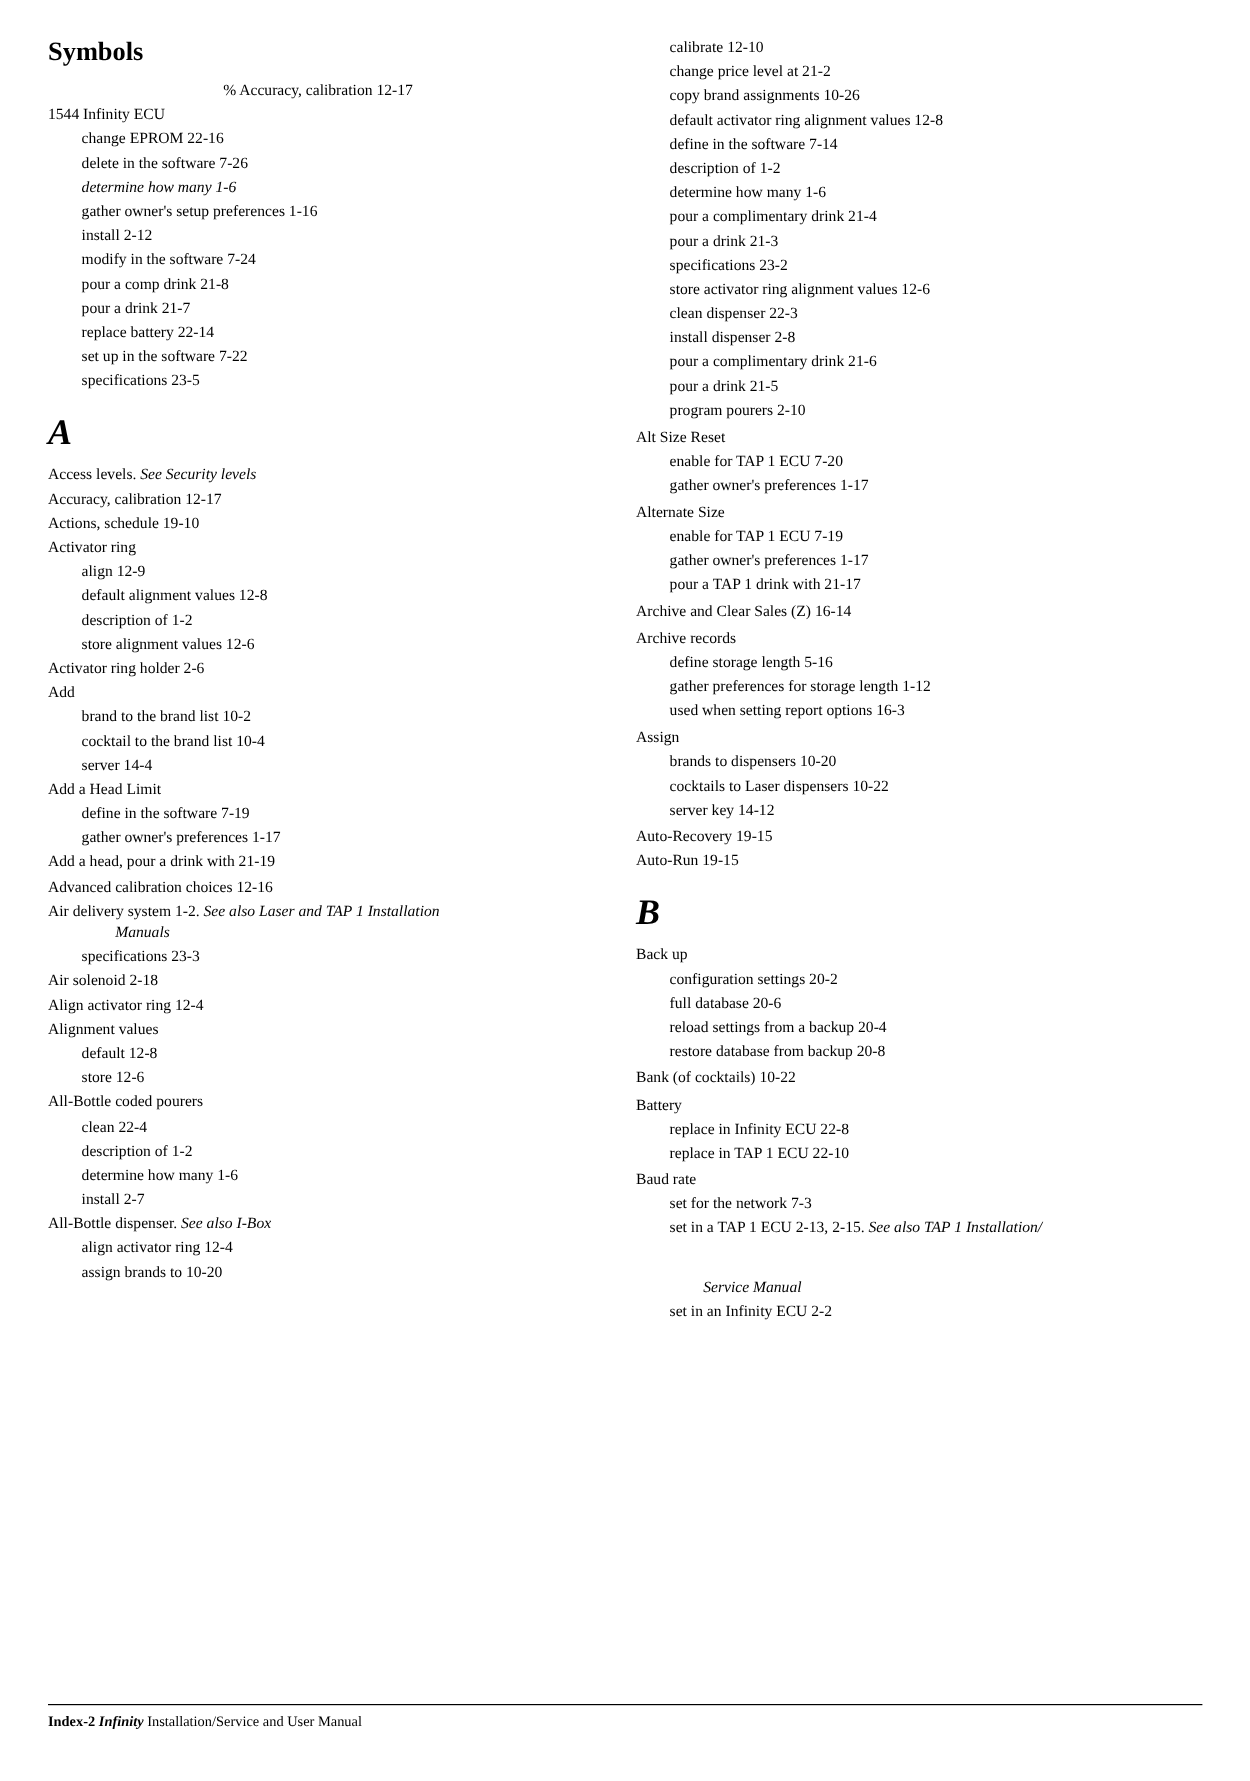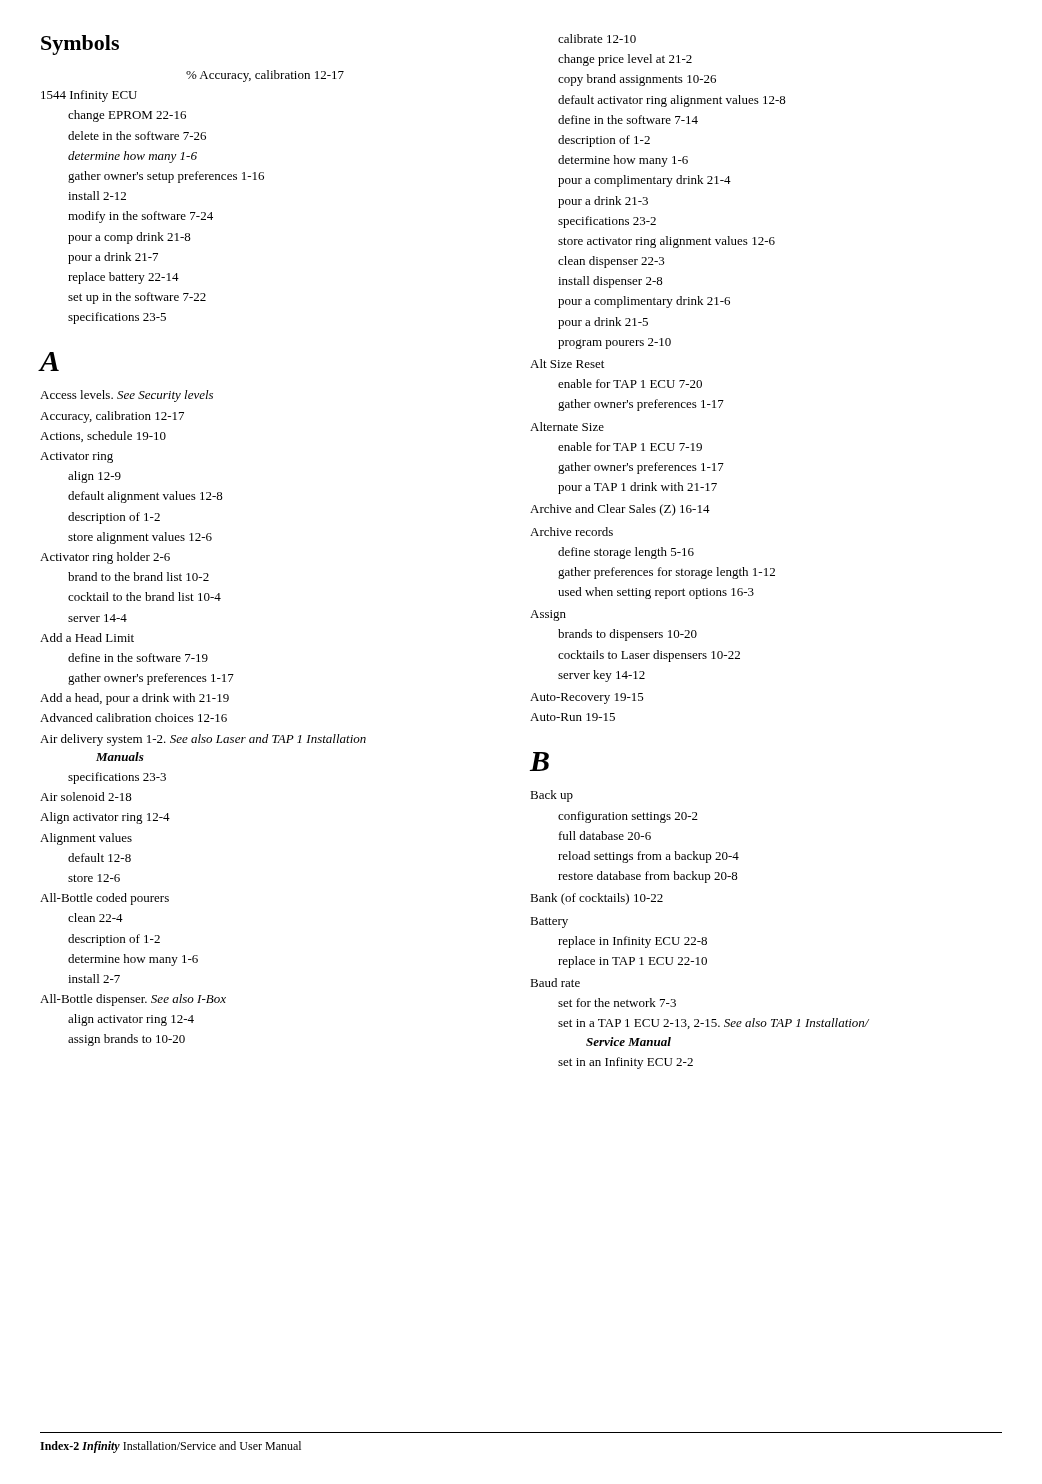--- a/index.html
+++ b/index.html
@@ -45,21 +45,20 @@
     .entry-main {
       display: block;
     }
     .entry-sub {
       display: block;
       padding-left: 28px;
     }
     .entry-sub2 {
       display: block;
       padding-left: 56px;
-      font-weight: bold;
     }
     .italic {
       font-style: italic;
     }
     .entry-percent {
       margin-bottom: 2px;
       text-align: center;
     }
     .mt-small { margin-top: 4px; }
   </style>
@@ -136,20 +135,23 @@
       <div class="index-entry">
         <span class="entry-sub">description of  1-2</span>
       </div>
       <div class="index-entry">
         <span class="entry-sub">store alignment values  12-6</span>
       </div>
       <div class="index-entry">
         <span class="entry-main">Activator ring holder  2-6</span>
       </div>
       <div class="index-entry">
+        <span class="entry-main">Add</span>
+      </div>
+      <div class="index-entry">
         <span class="entry-sub">brand to the brand list  10-2</span>
       </div>
       <div class="index-entry">
         <span class="entry-sub">cocktail to the brand list  10-4</span>
       </div>
       <div class="index-entry">
         <span class="entry-sub">server  14-4</span>
       </div>
       <div class="index-entry">
         <span class="entry-main">Add a Head Limit</span>
@@ -359,28 +361,28 @@
         <span class="entry-sub">replace in TAP 1 ECU  22-10</span>
       </div>
       <div class="index-entry mt-small">
         <span class="entry-main">Baud rate</span>
       </div>
       <div class="index-entry">
         <span class="entry-sub">set for the network  7-3</span>
       </div>
       <div class="index-entry">
         <span class="entry-sub">set in a TAP 1 ECU  2-13,  2-15.  <span class="italic">See also TAP 1 Installation/</span></span>
-        <span class="entry-sub2 italic" style="display:block;padding-left:56px;">Service Manual</span>
+        <span class="entry-sub2 italic" style="display:block;padding-left:56px;margin-top:31px;">Service Manual</span>
       </div>
       <div class="index-entry">
         <span class="entry-sub">set in an Infinity ECU  2-2</span>
       </div>
     </div>
   </div>
 </div>
 
-<div style="position:fixed;bottom:30px;left:40px;right:40px;border-top:1px solid #000;padding-top:6px;font-size:12px;display:flex;align-items:center;background:#fff;">
+<div style="position:fixed;bottom:42px;left:40px;right:40px;border-top:1px solid #000;padding-top:6px;font-size:12px;display:flex;align-items:center;background:#fff;">
   <span style="font-weight:bold;">Index-2</span>
   <span>&nbsp;</span>
   <span style="font-weight:bold;font-style:italic;">Infinity</span>
   <span>&nbsp;</span>
   <span>Installation/Service and User Manual</span>
 </div>
 
 </body></html>

